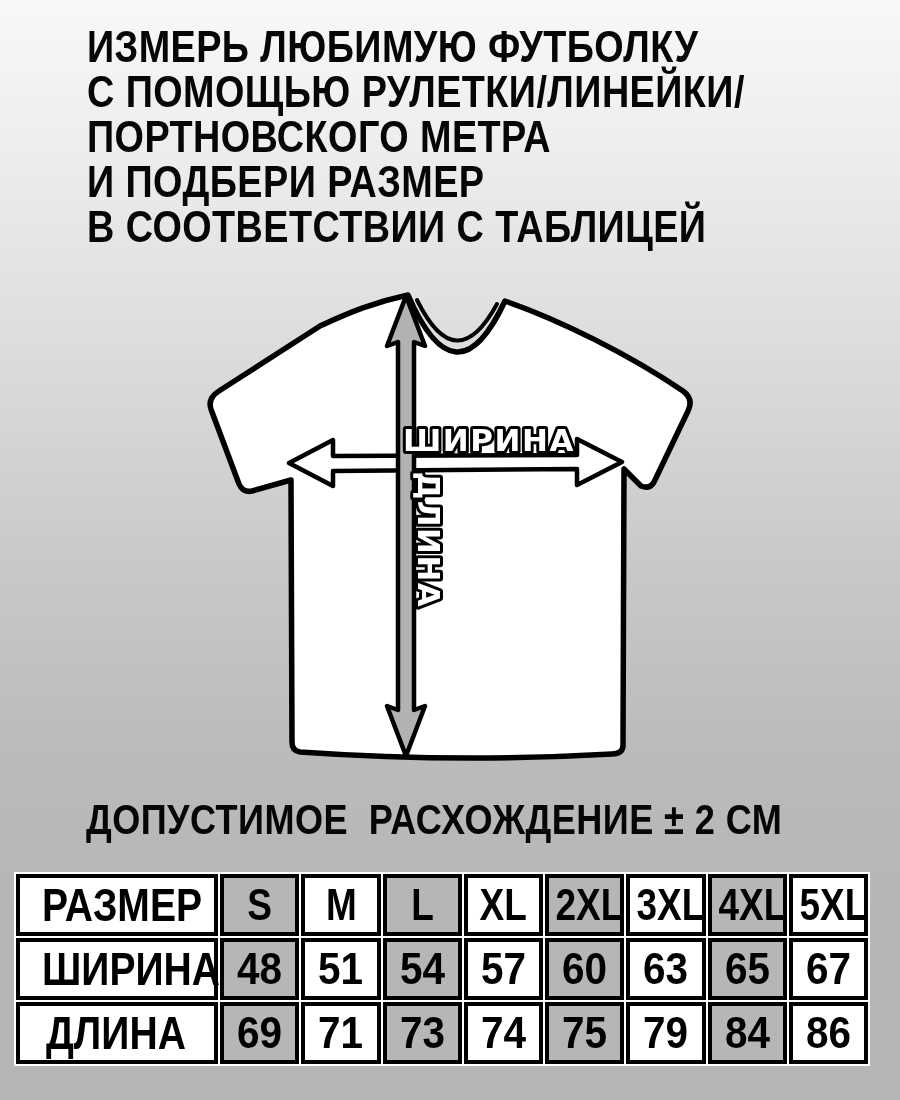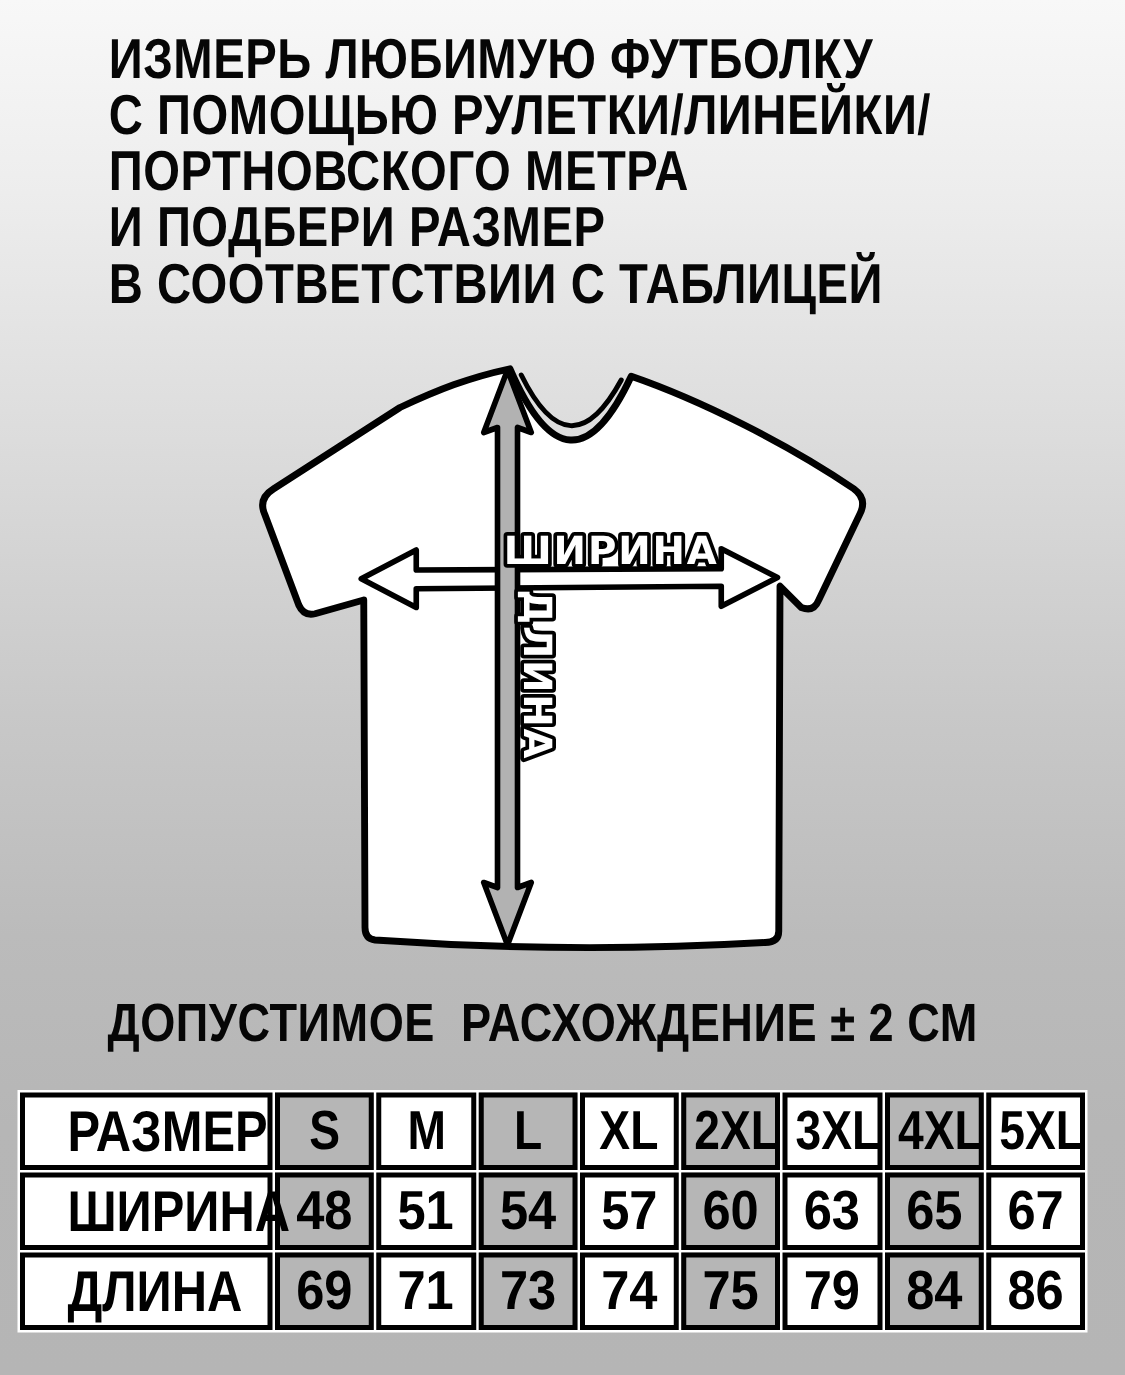--- a/index.html
+++ b/index.html
@@ -107,21 +107,21 @@
     height: 62px;
     padding: 0;
     text-align: center;
     vertical-align: middle;
     color: #000000;
     font-weight: bold;
     font-size: 44px;
     line-height: 1;
   }
   .size-table td.gray { background: #b6b6b6; }
-  .size-table td.rowlabel { text-align: center; padding-left: 34px; }
+  .size-table td.rowlabel { text-align: center; padding-left: 22px; }
   .cx {               
     display: inline-block;
     transform: scaleX(0.84);
     transform-origin: center center;
     white-space: nowrap;
   }
   .cn {               
     display: inline-block;
     transform: scaleX(0.92);
     transform-origin: center center;

